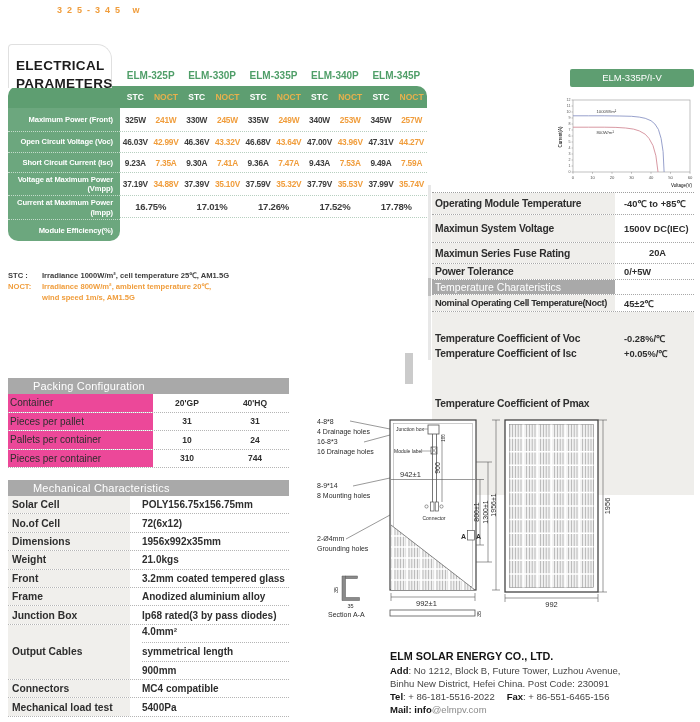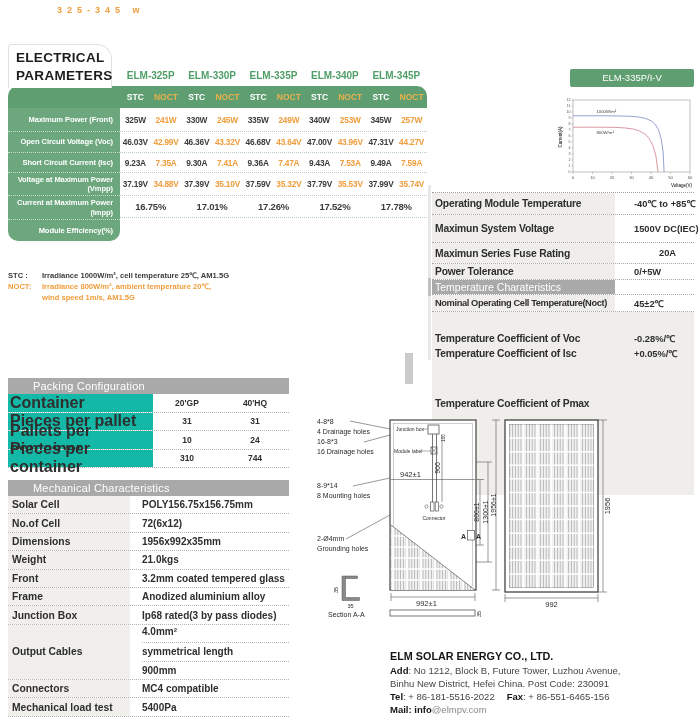--- a/index.html
+++ b/index.html
@@ -6,21 +6,21 @@
   body{width:700px;height:722px;position:relative;background:#fff;overflow:hidden;
        font-family:"Liberation Sans",sans-serif;color:#3c3c3c;}
   .abs{position:absolute;}
 
   
   .range{left:57px;top:5px;font-size:9px;font-weight:bold;letter-spacing:5px;color:#f09d3c;}
 
   
   .elec-title{left:8px;top:44px;width:104px;height:44px;background:#fff;z-index:6;
     border:1px solid #e0e0e0;border-bottom:none;border-radius:4px 15px 0 0;
-    padding:4px 0 0 7px;box-sizing:border-box;font-weight:bold;font-size:13.5px;
+    padding:12px 0 0 7px;box-sizing:border-box;font-weight:bold;font-size:13.5px;
     color:#1c1c1c;line-height:1.3;letter-spacing:.3px;}
   .elec{left:8px;top:66px;width:419px;height:175px;}
   .models{position:absolute;left:112px;right:0;top:0;height:20px;display:grid;grid-template-columns:repeat(5,1fr);}
   .models div{color:#4f9e68;font-weight:bold;font-size:10px;text-align:center;line-height:20px;}
   .band{position:absolute;left:0;right:0;top:20px;height:22px;background:#5e9e71;border-radius:10px 10px 0 0;}
   .band-inner{position:absolute;left:112px;right:0;top:0;height:22px;display:grid;grid-template-columns:repeat(10,1fr);}
   .band-inner span{font-size:8.5px;font-weight:bold;text-align:center;line-height:22px;}
   .band-inner .stc{color:#fff;}
   .band-inner .noct{color:#e8b04c;}
   .leftcol{position:absolute;left:0;top:42px;width:112px;height:133px;background:#6ca77e;
@@ -49,31 +49,31 @@
   .ivtitle{left:570px;top:69px;width:124px;height:18px;background:#5e9e71;color:#fff;
     font-size:9.5px;text-align:center;line-height:18px;border-radius:2px;}
   .ivchart{left:556px;top:97px;}
 
   
   .spec{left:432px;top:192px;width:262px;border-top:1px dotted #9f9f9f;}
   .srow{display:flex;align-items:center;border-bottom:1px dotted #a8a8a8;box-sizing:border-box;}
   .srow .sl{flex:0 0 183px;align-self:stretch;display:flex;align-items:center;background:#efeeeb;
     padding-left:3px;box-sizing:border-box;font-weight:bold;font-size:10.3px;color:#2e2e2e;letter-spacing:-.2px;}
   .srow .sl.tight{font-size:9.3px;letter-spacing:-.4px;}
-  .srow .sv{padding-left:19px;font-size:9.3px;font-weight:bold;color:#2e2e2e;white-space:nowrap;}
+  .srow .sv{padding-left:9px;font-size:9.3px;font-weight:bold;color:#2e2e2e;white-space:nowrap;}
   .spec-bar{width:183px;background:#a9a9a9;color:#fff;font-size:10.5px;padding-left:3px;box-sizing:border-box;}
 
   
   .pack{left:8px;top:378px;width:281px;}
   .mech{left:8px;top:480px;width:281px;}
   .gray-bar{height:16px;background:#a9a9a9;color:#fff;font-size:11px;line-height:16px;
     padding-left:25px;letter-spacing:.2px;box-sizing:border-box;}
   .prow{display:flex;height:18.5px;align-items:center;border-bottom:1px dotted #b5b5b5;box-sizing:border-box;}
-  .prow .pl{flex:0 0 145px;align-self:stretch;display:flex;align-items:center;background:#14b8a6;
-    font-size:16px;font-weight:bold;color:#2e2e2e;padding-left:2px;box-sizing:border-box;}
+  .prow .pl{flex:0 0 145px;align-self:stretch;display:flex;align-items:center;background:#ec4899;
+    font-size:10px;font-weight:normal;color:#2e2e2e;padding-left:2px;box-sizing:border-box;}
   .prow .pv{flex:0 0 68px;text-align:center;font-size:8.5px;font-weight:bold;color:#2e2e2e;}
   .mrow{display:flex;align-items:center;border-bottom:1px dotted #b5b5b5;box-sizing:border-box;}
   .mrow .ml{flex:0 0 122px;align-self:stretch;display:flex;align-items:center;background:#f0efec;
     font-size:10.3px;font-weight:bold;color:#2e2e2e;padding-left:4px;box-sizing:border-box;}
   .mrow .mv{padding-left:12px;font-size:10px;font-weight:bold;color:#2e2e2e;white-space:nowrap;}
   .mv-multi{flex:1;padding-left:12px;}
   .mv-multi div{height:18.3px;line-height:18.3px;font-size:10px;font-weight:bold;color:#2e2e2e;}
   .mv-multi div + div{border-top:1px dotted #b5b5b5;}
 
   

